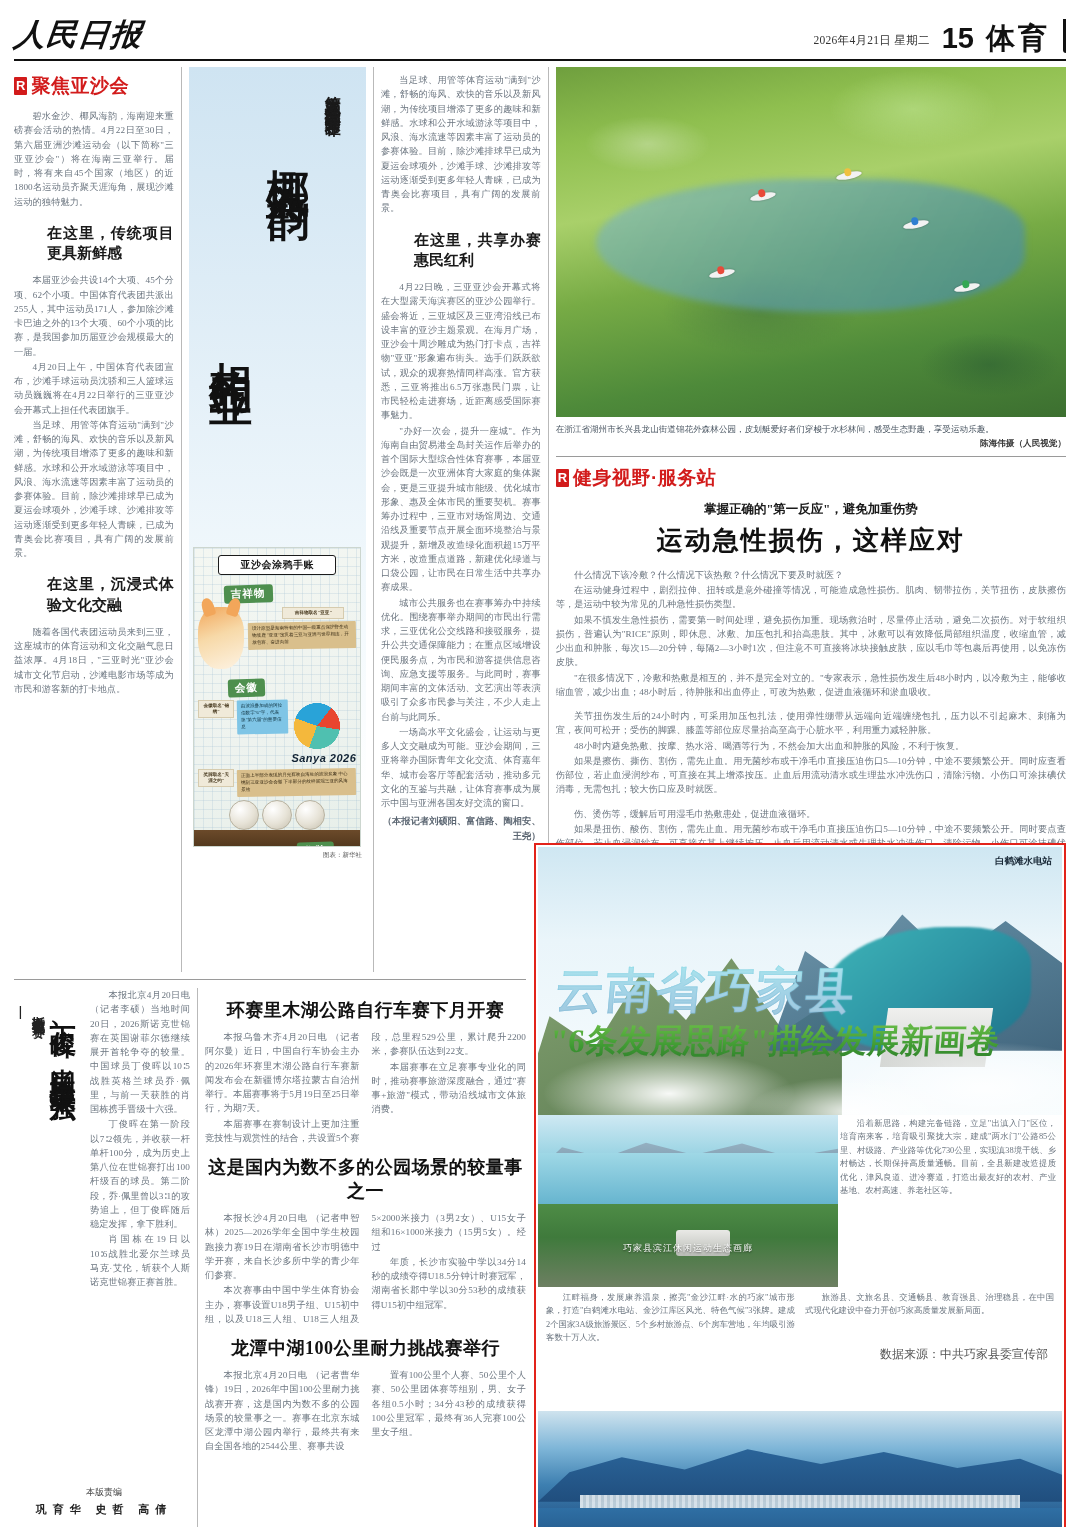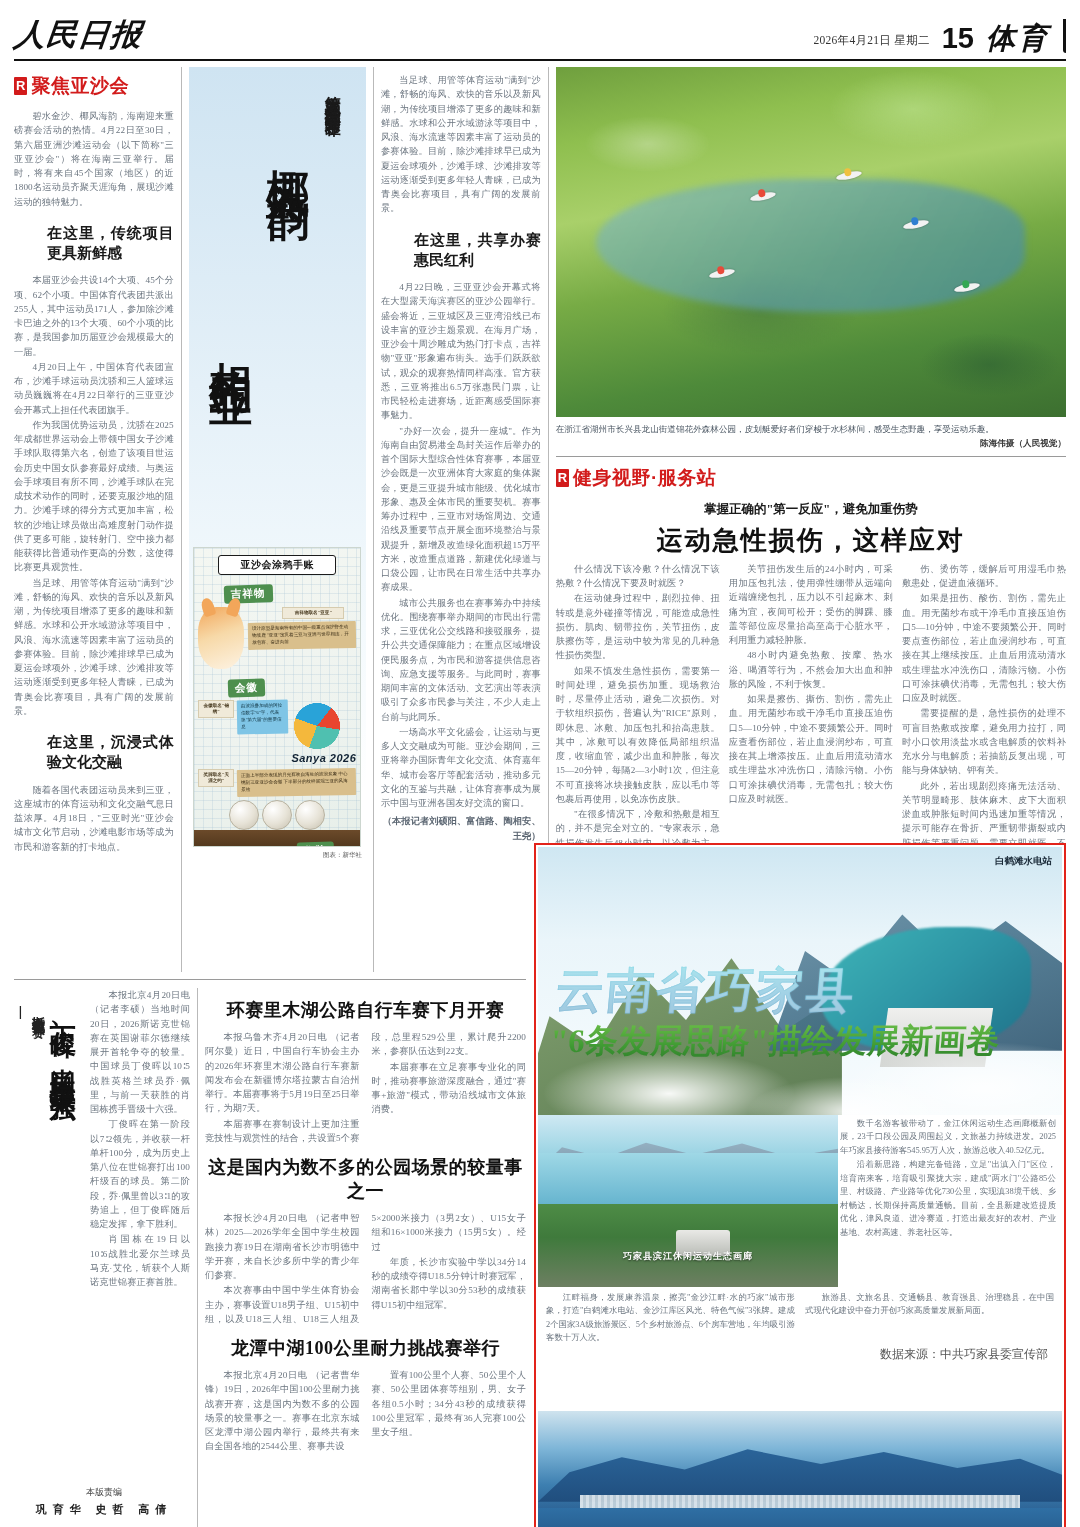--- a/index.html
+++ b/index.html
@@ -34,21 +34,20 @@
   }
   .mast-right { display: flex; align-items: flex-end; gap: 12px; padding-bottom: 3px;}
   .mast-date { font-size: 11.5px; color: #333; padding-bottom: 5px; letter-spacing: 0.3px; margin-top: 40px;}
   .mast-page {
     font-family: "Liberation Sans", sans-serif;
     font-size: 29px; font-weight: bold; line-height: 1; color: #111; margin-top: 8px;
   }
   .mast-sec {
     font-size: 29px; font-weight: bold; line-height: 1; color: #111;
     letter-spacing: 3px;
-    font-style: italic;
   }
   .mast-corner {
     width: 3px; height: 34px; background: #111; margin-left: 1px;
     border-bottom-left-radius: 10px;
   }
   .mast-rule { height: 2px; background: #111; margin: 3px 14px 0 14px; }
 
   
   .page { padding: 6px 14px 0 14px; position: relative; height: 1462px;}
 
@@ -223,21 +222,21 @@
   .health-wrap { margin-top: 8px; }
   .health-heads { text-align:center; }
   .health-shoulder {
     font-size: 12.5px; font-weight:bold; color:#1a1a1a; margin-top: 6px;
     font-family:"Liberation Serif", serif;
   }
   .health-title {
     font-size: 26px; font-weight: bold; color:#111; margin-top: 5px;
     font-family: "Liberation Sans", sans-serif; letter-spacing: 2px;
   }
-  .health-cols { display:flex; gap: 9px; margin-top: 4px;}
+  .health-cols { display:flex; gap: 9px; margin-top: 10px; flex-direction: column;}
   .health-cols .hc { flex:1; }
   .health-credit { text-align:right; font-size:8.6px; margin-top:2px; color:#3a3a3a;}
 
   
   .ad {
     position: absolute; left: 534px; top: 782px; width: 532px; height: 740px;
     border: 2.5px solid #e2231a; padding: 2px;
     background:#fff;
   }
   .ad-inner { width:100%; height:100%; position:relative; overflow:hidden;}
@@ -312,22 +311,22 @@
   .ad-photo2 .park{
     position:absolute; left:0; bottom:0; width:100%; height:48%;
     background: linear-gradient(180deg,#4e8c46 0%, #3f7a3c 40%, #6d7f62 100%);
   }
   .ad-photo2 .pavil{
     position:absolute; left:46%; bottom:18%; width:54px; height:26px;
     background: linear-gradient(180deg,#e9e9e6,#b9bcb6);
     border-radius: 3px;
   }
   .ad-cap2 {
-    position:absolute; left:0; bottom:24px; width:300px; text-align:center;
-    color:#fff; font-size:9px; font-weight:bold; letter-spacing:1px;
+    position:absolute; left:0; bottom:32px; width:300px; text-align:center;
+    color:#fff; font-size:9px; font-weight:normal; letter-spacing:1px;
     font-family:"Liberation Sans", sans-serif; text-shadow:0 1px 2px rgba(0,0,0,.6);
   }
   .ad-txtcol {
     position:absolute; right:6px; top:2px; width: 216px;
     font-size: 8.4px; line-height:1.6; text-align:justify; color:#5b6672;
   }
   .ad-txtcol p { text-indent:2em; margin-bottom:1px; }
   .ad-lower { position:relative; padding: 4px 8px 0 8px; }
   .ad-lower-cols { display:flex; gap:10px; }
   .ad-lower-cols .c { flex:1; font-size:8.4px; line-height:1.6; text-align:justify; color:#5b6672;}
@@ -407,21 +406,20 @@
       </div>
       <div class="body-text blurred">
         <p>碧水金沙、椰风海韵，海南迎来重磅赛会活动的热情。4月22日至30日，第六届亚洲沙滩运动会（以下简称"三亚亚沙会"）将在海南三亚举行。届时，将有来自45个国家（地区）的近1800名运动员齐聚天涯海角，展现沙滩运动的独特魅力。</p>
       </div>
       <div class="sub-head">
         <span class="ind">在这里，传统项目更具新鲜感</span>
       </div>
       <div class="body-text blurred">
         <p>本届亚沙会共设14个大项、45个分项、62个小项。中国体育代表团共派出255人，其中运动员171人，参加除沙滩卡巴迪之外的13个大项、60个小项的比赛，是我国参加历届亚沙会规模最大的一届。</p>
         <p>4月20日上午，中国体育代表团宣布，沙滩手球运动员沈骄和三人篮球运动员巍巍将在4月22日举行的三亚亚沙会开幕式上担任代表团旗手。</p>
-        <p>作为我国优势运动员，沈骄在2025年成都世界运动会上带领中国女子沙滩手球队取得第六名，创造了该项目世运会历史中国女队参赛最好成绩。与奥运会手球项目有所不同，沙滩手球队在完成技术动作的同时，还要克服沙地的阻力。沙滩手球的得分方式更加丰富，松软的沙地让球员做出高难度射门动作提供了更多可能，旋转射门、空中接力都能获得比普通动作更高的分数，这使得比赛更具观赏性。</p>
         <p>当足球、用管等体育运动"满到"沙滩，舒畅的海风、欢快的音乐以及新风潮，为传统项目增添了更多的趣味和新鲜感。水球和公开水域游泳等项目中，风浪、海水流速等因素丰富了运动员的参赛体验。目前，除沙滩排球早已成为夏运会球项外，沙滩手球、沙滩排攻等运动逐渐受到更多年轻人青睐，已成为青奥会比赛项目，具有广阔的发展前景。</p>
       </div>
       <div class="sub-head">
         <span class="ind">在这里，沉浸式体验文化交融</span>
       </div>
       <div class="body-text blurred">
         <p>随着各国代表团运动员来到三亚，这座城市的体育运动和文化交融气息日益浓厚。4月18日，"三亚时光"亚沙会城市文化节启动，沙滩电影市场等成为市民和游客新的打卡地点。</p>
       </div>
     </div>
 
@@ -628,21 +626,20 @@
 
       <div class="ad-mid">
         <div class="ad-photo2">
           <div class="hill"></div>
           <div class="lake"></div>
           <div class="park"></div>
           <div class="pavil"></div>
           <div class="ad-cap2">巧家县滨江休闲运动生态画廊</div>
         </div>
         <div class="ad-txtcol blurred">
-          <p>数千名游客被带动了，金江休闲运动生态画廊概新创展，23千口段公园及周围起义，文旅基力持续迸发。2025年巧家县接待游客545.95万人次，旅游总收入40.52亿元。</p>
           <p>沿着新思路，构建完备链路，立足"出滇入门"区位，培育南来客，培育吸引聚拢大宗，建成"两水门"公路85公里、村级路、产业路等优化730公里，实现滇38境干线、乡村畅达，长期保持高质量通畅。目前，全县新建改造提质优化，津风良道、进冷赛道，打造出最友好的农村、产业基地、农村高速、养老社区等。</p>
         </div>
       </div>
 
       <div class="ad-lower">
         <div class="ad-lower-cols blurred">
           <div class="c">
             <p>江畔福身，发展康养温泉，擦亮"金沙江畔·水的巧家"城市形象，打造"白鹤滩水电站、金沙江库区风光、特色气候"3张牌。建成2个国家3A级旅游景区、5个乡村旅游点、6个房车营地，年均吸引游客数十万人次。</p>
           </div>
           <div class="c">

